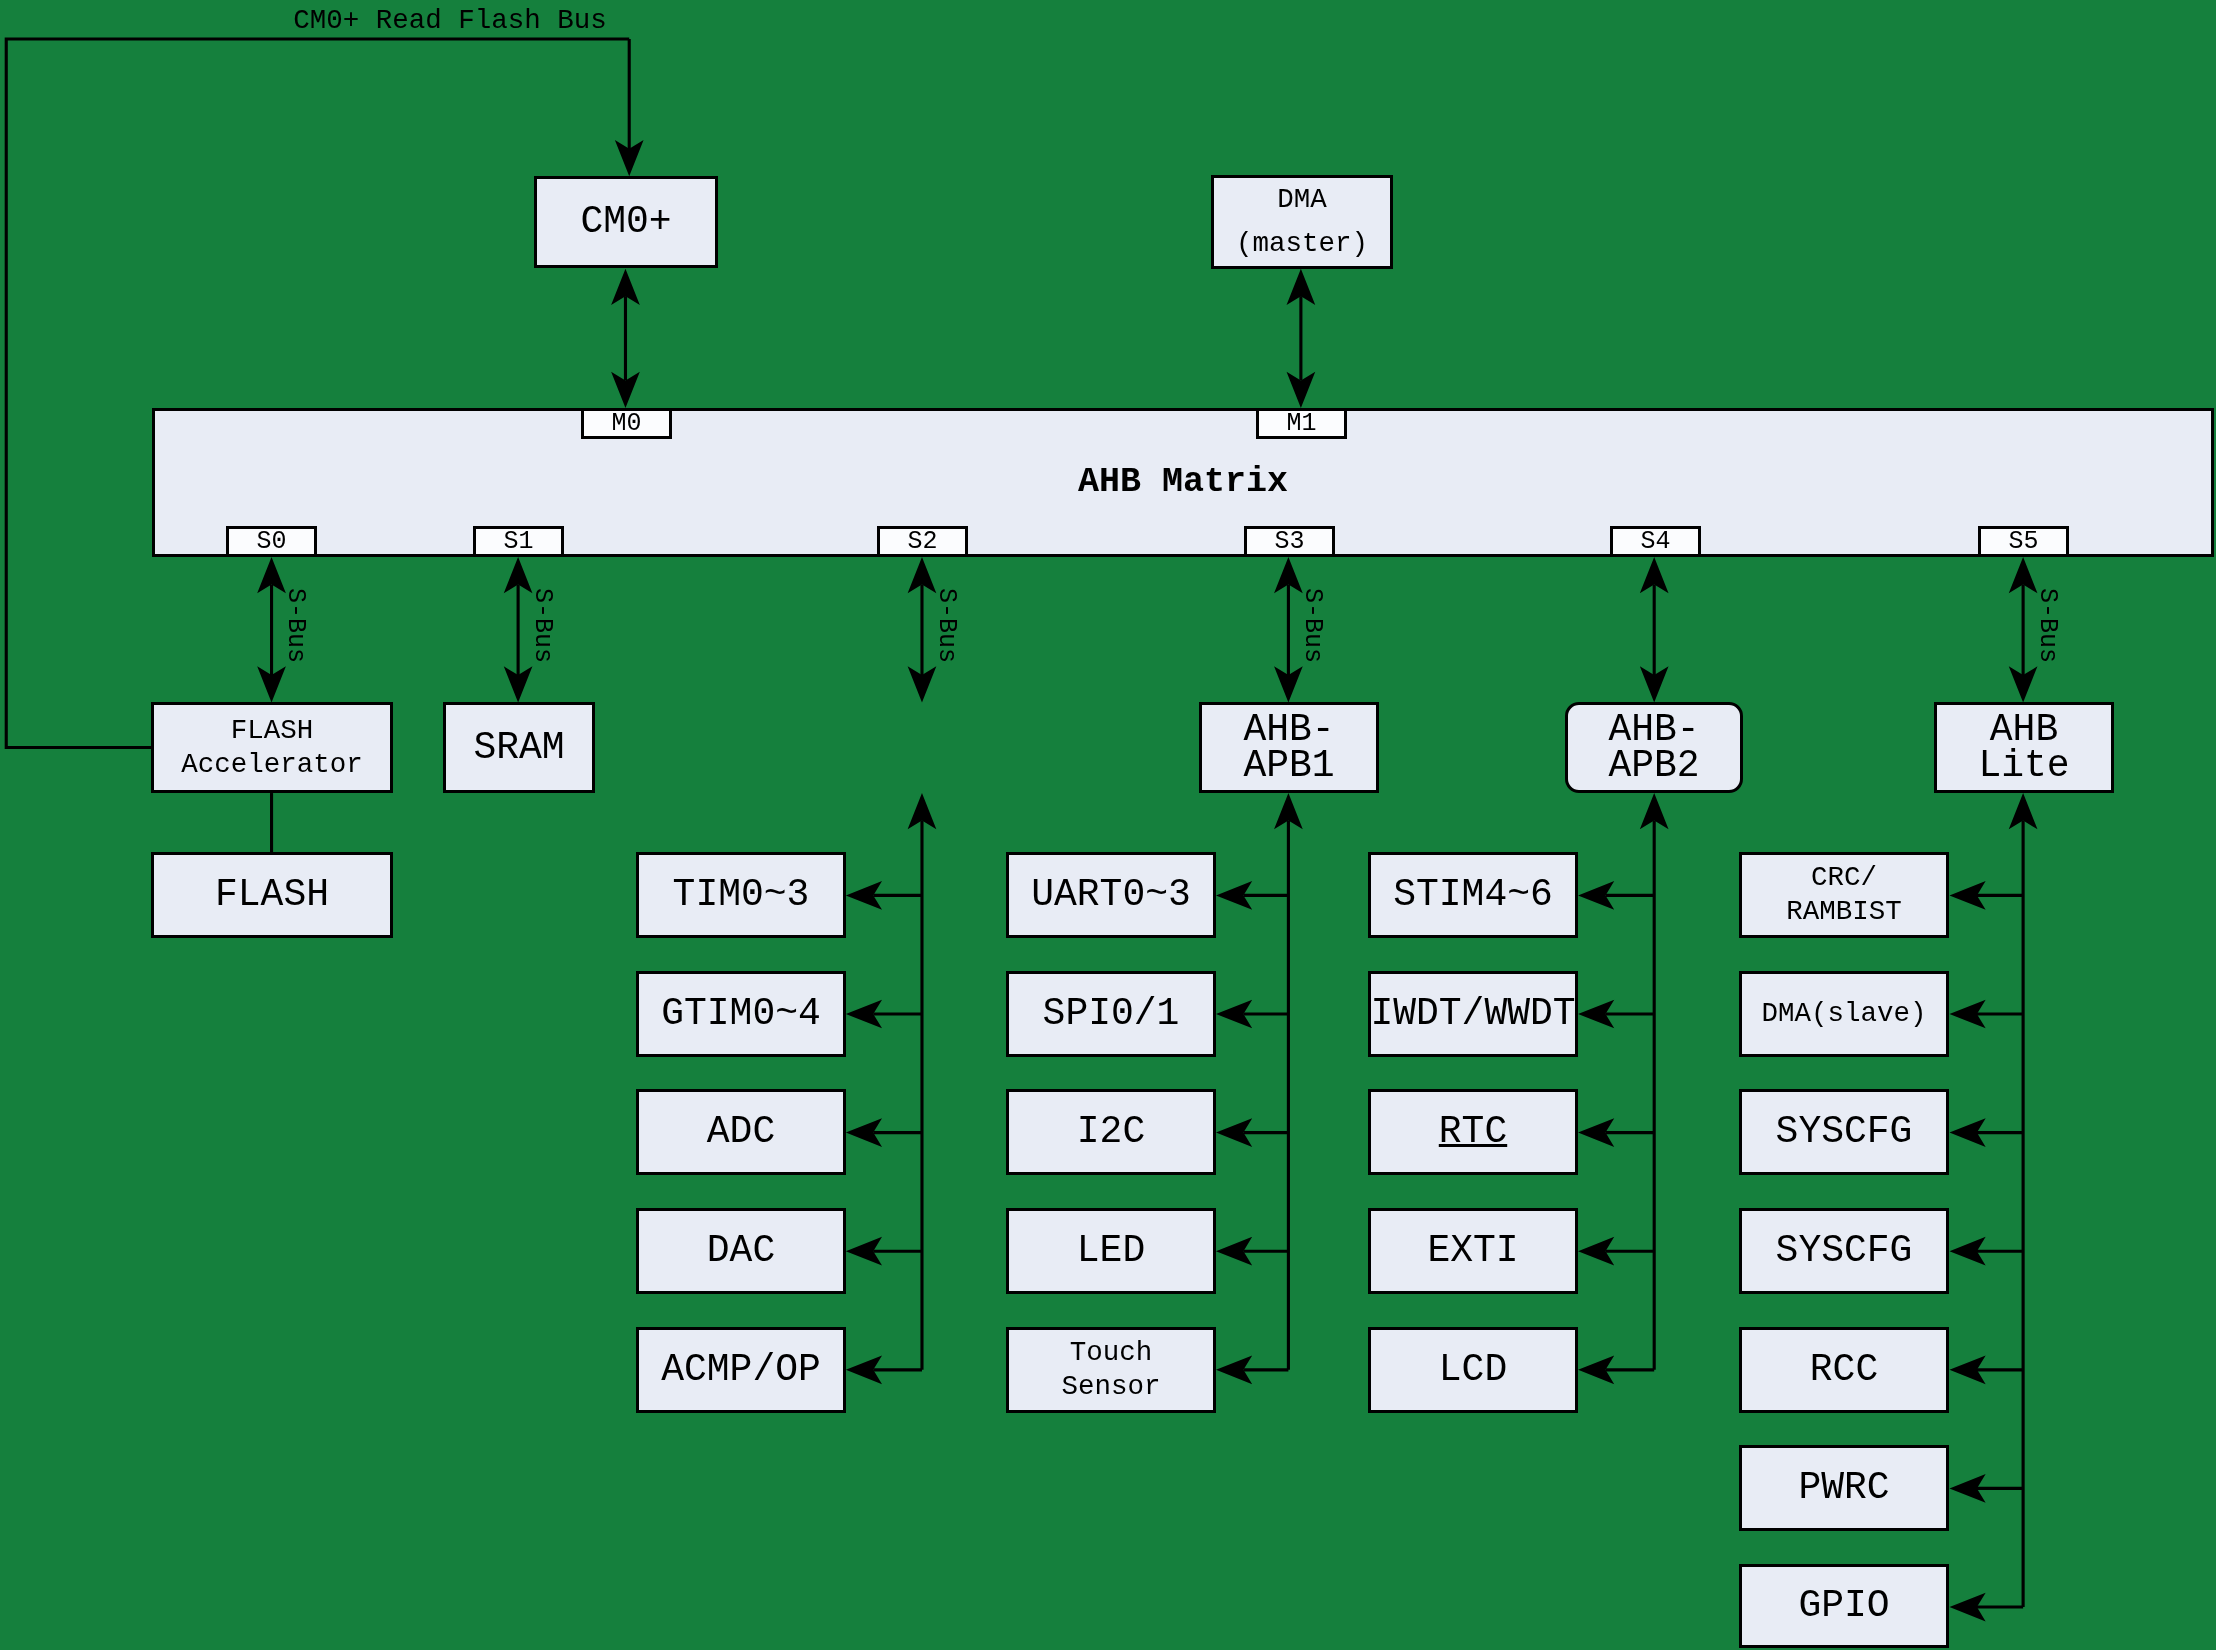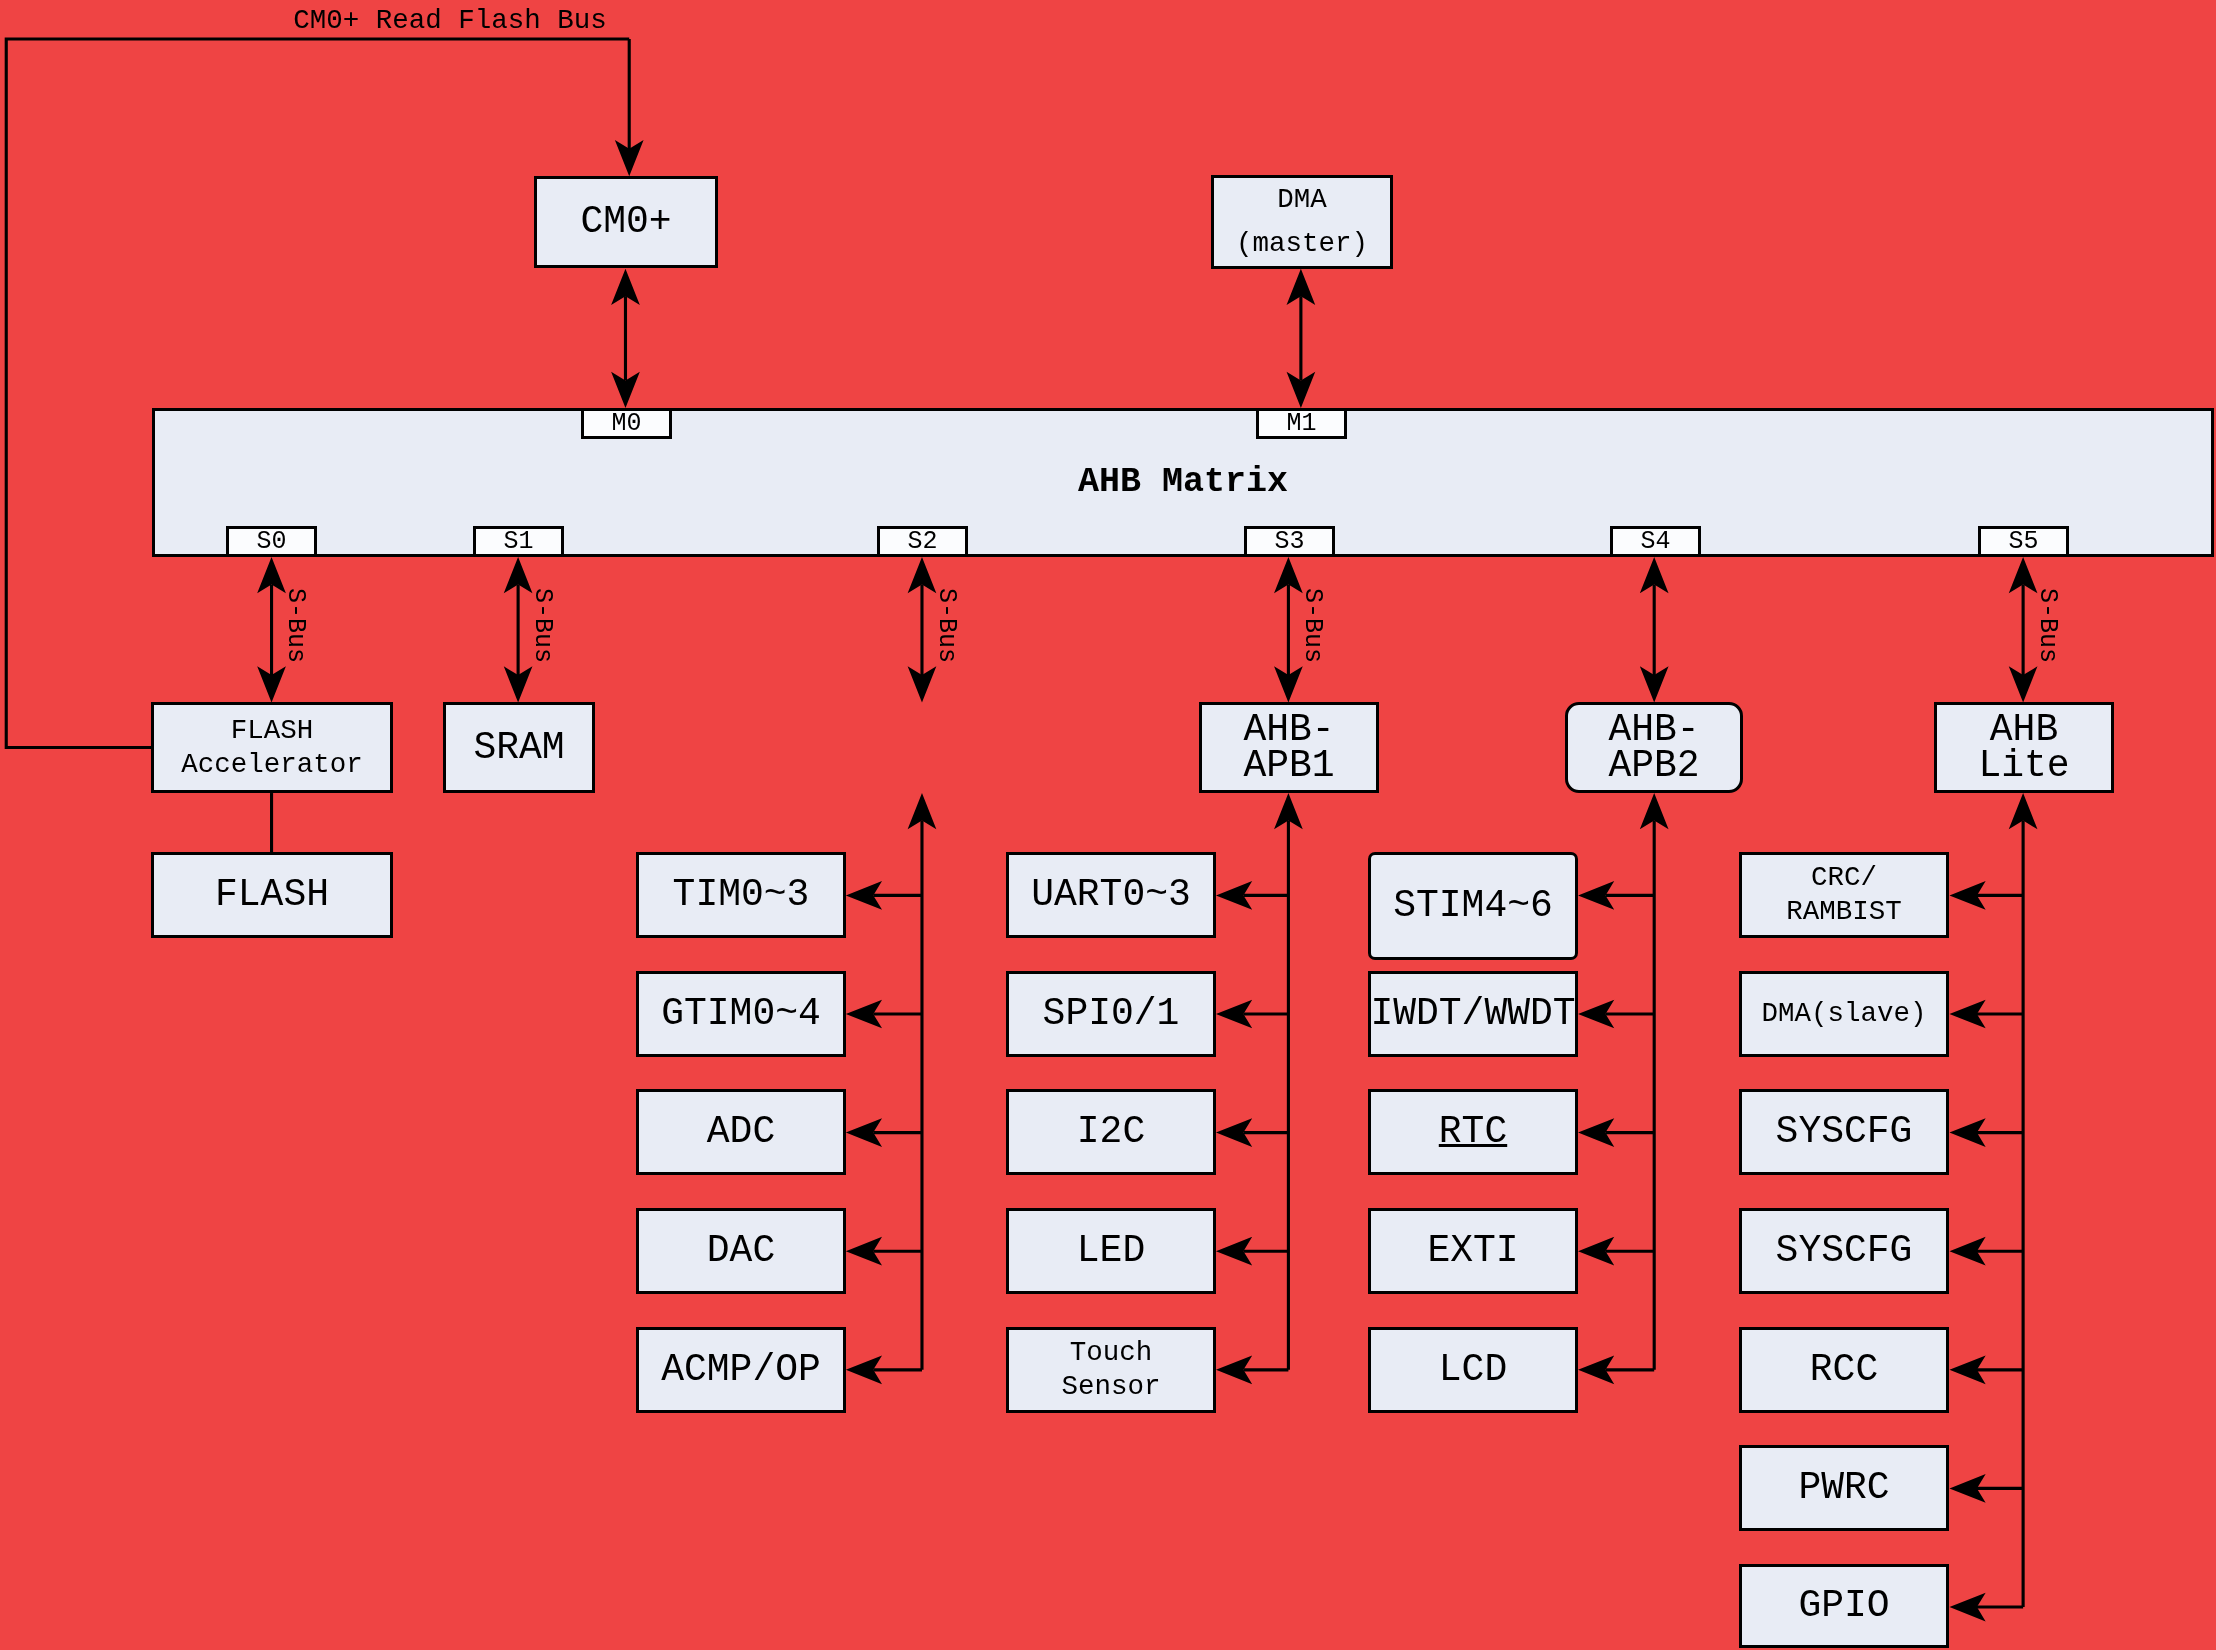--- a/index.html
+++ b/index.html
@@ -1,19 +1,19 @@
 <!DOCTYPE html>
 <html style="font-size:10px"><head>
 <meta charset="utf-8">
 <style>
   html,body{margin:0;padding:0;background:#ffffff;}
   #canvas{
     position:relative;
     width:2216px;height:1651px;
-    background:#ef4444;
+    background:#15803d;
     font-family:"Liberation Mono","DejaVu Sans Mono",monospace;
     color:#000;
   }
   .node{
     position:absolute;
     box-sizing:border-box;
     background:#e8ecf5;
     border:3.7px solid #000;
     display:flex;align-items:center;justify-content:center;
     text-align:center;
@@ -217,21 +217,21 @@
   <div class="node" style="left:636px;top:1208px;width:210px;height:86px;">DAC</div>
   <div class="node" style="left:636px;top:1327px;width:210px;height:86px;">ACMP/OP</div>
 
   <div class="node" style="left:1006px;top:852px;width:210px;height:86px;">UART0~3</div>
   <div class="node" style="left:1006px;top:971px;width:210px;height:86px;">SPI0/1</div>
   <div class="node" style="left:1006px;top:1089px;width:210px;height:86px;">I2C</div>
   <div class="node" style="left:1006px;top:1208px;width:210px;height:86px;">LED</div>
   <div class="node" style="left:1006px;top:1327px;width:210px;height:86px;font-size:27.5px;line-height:34px;">Touch
 Sensor</div>
 
-  <div class="node" style="left:1368px;top:852px;width:210px;height:108px;border-radius:7px;">STIM4~6</div>
+  <div class="node" style="left:1368px;top:852px;width:210px;height:86px;">STIM4~6</div>
   <div class="node" style="left:1368px;top:971px;width:210px;height:86px;">IWDT/WWDT</div>
   <div class="node" style="left:1368px;top:1089px;width:210px;height:86px;text-decoration:underline;">RTC</div>
   <div class="node" style="left:1368px;top:1208px;width:210px;height:86px;">EXTI</div>
   <div class="node" style="left:1368px;top:1327px;width:210px;height:86px;">LCD</div>
 
   <div class="node" style="left:1739px;top:852px;width:210px;height:86px;font-size:27.5px;line-height:34px;">CRC/
 RAMBIST</div>
   <div class="node" style="left:1739px;top:971px;width:210px;height:86px;font-size:27.5px;">DMA(slave)</div>
   <div class="node" style="left:1739px;top:1089px;width:210px;height:86px;">SYSCFG</div>
   <div class="node" style="left:1739px;top:1208px;width:210px;height:86px;">SYSCFG</div>

